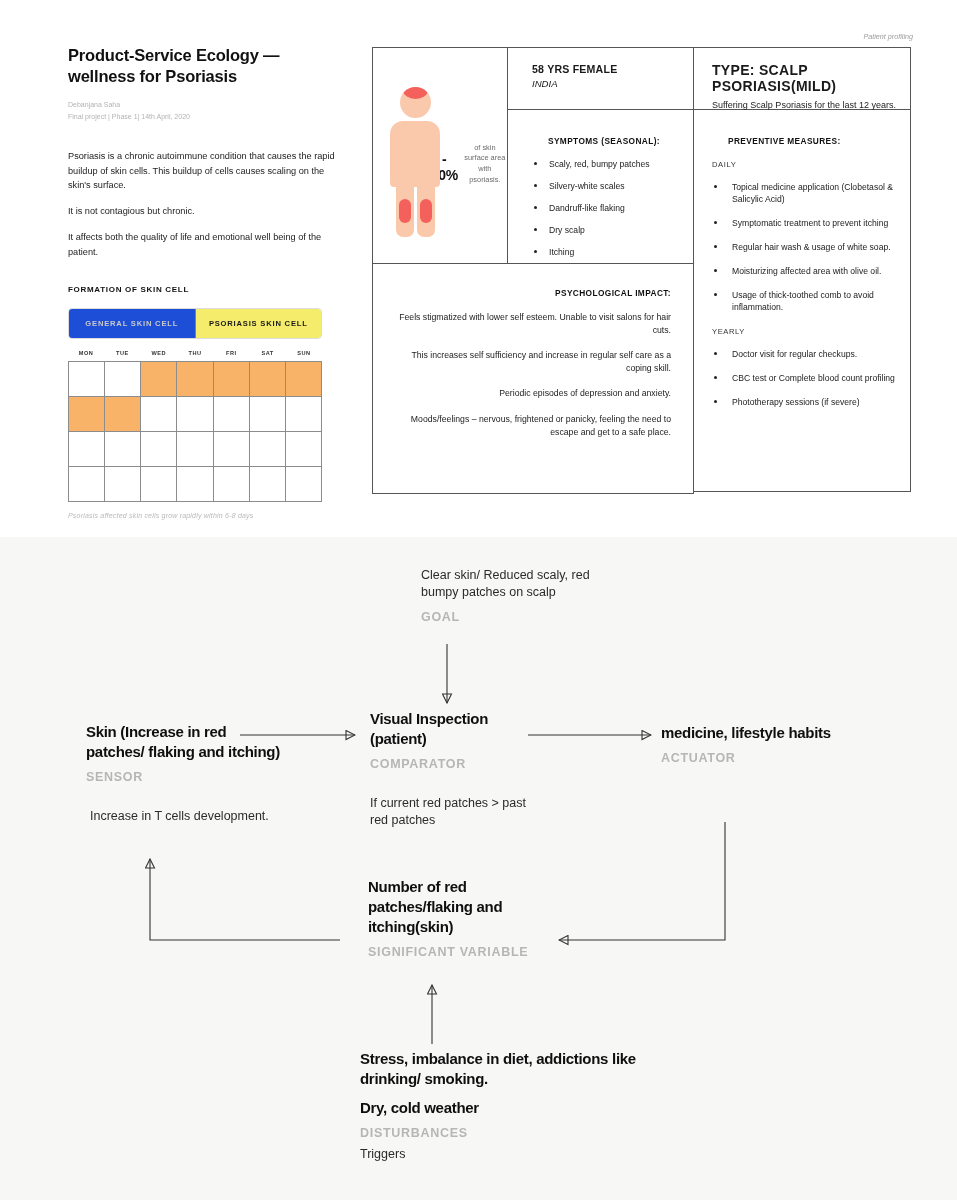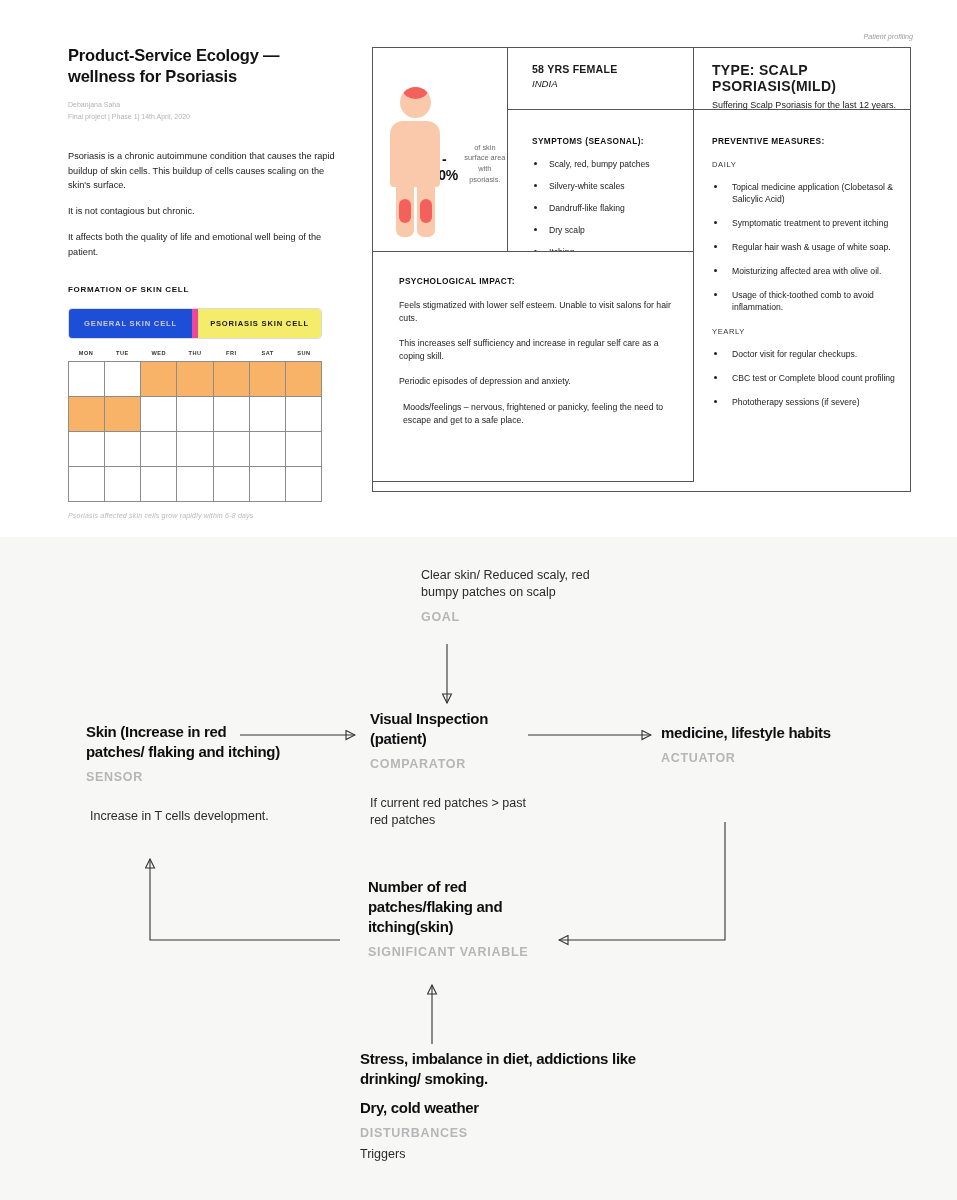--- a/index.html
+++ b/index.html
@@ -42,21 +42,21 @@
     border: 1px solid #dcdcdc; border-radius: 4px; overflow: hidden;
     background: #fff;
   }
   .toggle-opt {
     flex: 1; display: flex; align-items: center; justify-content: center;
     font-size: 7.6px; font-weight: bold; letter-spacing: 0.8px;
   }
   .toggle-opt.inactive { color: #c9c9c9; background: #1d4ed8; }
   .toggle-opt.active {
     color: #1a1a1a; background: #F5EC6B;
-    border-left: 6px solid #ec4899; border-radius: 0 3px 3px 0;
+    border-left: 1px solid #ec4899; border-radius: 0 3px 3px 0;
   }
 
   
   .cal { margin-top: 11px; width: 254px; }
   .cal-head { display: flex; }
   .cal-head div {
     flex: 1; text-align: center; font-size: 5.6px; font-weight: bold;
     letter-spacing: 0.5px; color: #333; padding-bottom: 5px;
   }
   .cal-grid {
@@ -134,42 +134,42 @@
   }
   .demo-age { font-size: 10.6px; font-weight: bold; letter-spacing: 0.2px; }
   .demo-country { font-size: 9.6px; font-style: italic; margin-top: 3px; }
   .type-cell { height: 62px; border-bottom: 1px solid #555; padding: 14px 0 0 18px; }
   .type-title { font-size: 14px; font-weight: bold; letter-spacing: 0.3px; }
   .type-desc { font-size: 9px; margin-top: 6px; color: #222; }
 
   .sym-cell { padding: 26px 0 0 24px; }
   .prev-cell { padding: 26px 0 0 18px; }
   .blk-title {
-    font-size: 8.3px; font-weight: bold; letter-spacing: 0.4px; color: #111;
+    font-size: 8.3px; font-weight: bold; letter-spacing: 0.4px; color: #111; margin-left: 16px;
   }
   .sub-head {
     margin-top: 14px; font-size: 7.6px; letter-spacing: 0.6px; color: #333;
   }
   ul.bullets { margin-top: 12px; list-style: none; }
   ul.bullets li {
     position: relative; padding-left: 17px; margin-bottom: 10px;
     font-size: 8.6px; line-height: 1.4; color: #222;
   }
   ul.bullets li::before {
     content: ""; position: absolute; left: 2px; top: 4px;
     width: 3px; height: 3px; border-radius: 50%; background: #222;
   }
   ul.bullets.wide li { padding-left: 20px; margin-bottom: 12px; }
 
   .psy-cell {
-    position: absolute; left: -1px; top: 203px;
+    position: absolute; left: -1px; top: 215px;
     width: 322px; height: 231px;
     border-top: 1px solid #555; border-right: 1px solid #555;
     border-left: 1px solid #555; border-bottom: 1px solid #555;
-    padding: 24px 22px 0 26px; background: #fff;
+    padding: 24px 22px 0 26px; background: #fff; text-align: right;
   }
   .psy-cell p {
     font-size: 8.7px; line-height: 1.45; color: #222; margin-top: 13px;
   }
   .psy-cell p.indent { padding-left: 4px; }
 
   
   .bottom-section {
     position: absolute; left: 0; top: 537px;
     width: 957px; height: 663px; background: #f7f7f6;

